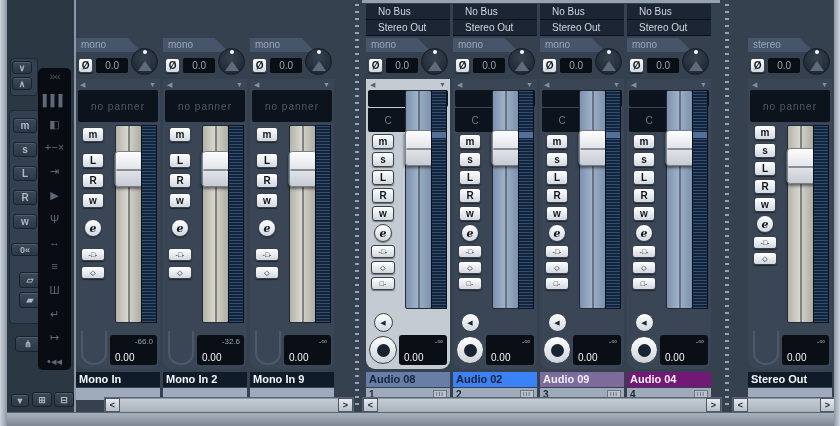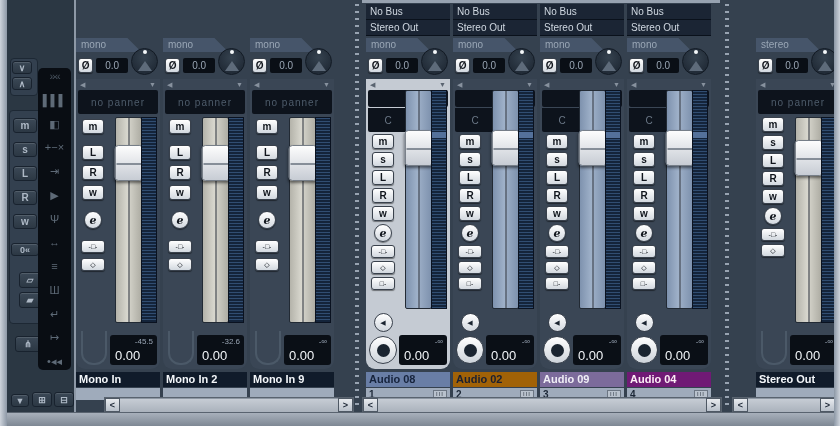--- a/index.html
+++ b/index.html
@@ -29,21 +29,21 @@
     background:#090d13;border-radius:5px;display:flex;flex-direction:column;
     justify-content:space-between;align-items:center;padding:3px 0;z-index:5}
   #common-panel .cicon{color:#5e6a77;font-size:11px;line-height:1;
     text-align:center;white-space:nowrap;cursor:default}
   #common-panel .cicon:first-child{color:#48535f;letter-spacing:-1px}
   
   .area{position:absolute;top:0}
   .striprow{position:absolute;display:flex;gap:3px}
   .strip{width:84px;position:relative}
   .routing{height:15px;background:#1b2534;border-bottom:1px solid #0a111b;
-    color:#cfd7e0;font-size:10px;line-height:15px;padding-left:4px;
+    color:#cfd7e0;font-size:10px;line-height:15px;padding-left:12px;
     white-space:nowrap;overflow:hidden;cursor:default}
   .tab{height:14px;width:72%;margin-top:2px;background:#46556a;color:#9aa7b6;
     font-size:10px;line-height:14px;padding-left:5px;
     clip-path:polygon(0 0,calc(100% - 14px) 0,100% 100%,0 100%);cursor:default}
   .gainrow{height:22px;display:flex;align-items:center;gap:3px;padding:2px 2px 0 2px}
   .btn{display:flex;align-items:center;justify-content:center;
     background:linear-gradient(#ffffff,#d2d8df);border:1px solid #39414c;
     border-radius:3px;font-weight:bold;font-size:10px;color:#10151c;
     box-shadow:0 1px 1px rgba(0,0,0,.45);padding:0;cursor:default;
     font-family:"Liberation Sans",sans-serif}
@@ -58,21 +58,21 @@
   .knob::after{content:"";position:absolute;bottom:3px;left:50%;margin-left:-7px;
     width:0;height:0;border-left:7px solid transparent;border-right:7px solid transparent;
     border-bottom:10px solid #5e6b7a}
   .body{margin-top:3px;height:290px;background:#3a4655;border-radius:0 0 9px 9px;
     position:relative;display:flex;flex-direction:column}
   .body.selected{background:#c5cbd3}
   .arrowsrow{height:10px;display:flex;justify-content:space-between;
     align-items:center;padding:0 4px}
   .arrowsrow .arr{font-size:7px;color:#87919e;line-height:1;cursor:default}
   .body.selected .arrowsrow .arr{color:#5a6470}
-  .nopanner{height:24px;margin:1px 2px;background:#0d131c;border-radius:2px;
+  .nopanner{height:32px;margin:1px 2px;background:#0d131c;border-radius:2px;
     color:#4e5c6b;font-size:10px;letter-spacing:1px;display:flex;
     align-items:center;justify-content:center;cursor:default}
   .panbar{height:17px;margin:1px 2px 0 2px;background:#0d131c;border-radius:2px;
     position:relative;cursor:default}
   .panbar .tick{position:absolute;left:50%;top:2px;margin-left:-1px;
     width:3px;height:11px;background:#52d8ea}
   .cbox{width:40px;height:24px;margin:1px 0 0 2px;background:#0d131c;
     border-radius:0 0 2px 2px;color:#6b7887;font-size:10px;display:flex;
     align-items:center;justify-content:center;cursor:default}
   .mainrow{flex:1;position:relative}
@@ -111,21 +111,21 @@
     background:linear-gradient(#ffffff,#d2d8df);border:1px solid #39414c;
     display:flex;align-items:center;justify-content:center;
     color:#1a2430;font-size:7px;cursor:default}
   .recbtn{width:26px;height:26px;border-radius:50%;
     background:linear-gradient(#ffffff,#cdd3da);border:1px solid #39414c;
     display:flex;align-items:center;justify-content:center;cursor:default}
   .recdot{width:13px;height:13px;border-radius:50%;background:#1a2430}
   .valuebox{flex:1;height:30px;margin-left:2px;background:#0a0f16;border-radius:3px;
     position:relative;cursor:default}
   .valuebox .peak{position:absolute;top:2px;right:4px;font-size:8px;color:#97a3b2}
-  .valuebox .lvl{position:absolute;bottom:2px;left:5px;font-size:13px;color:#f2f5f8}
+  .valuebox .lvl{position:absolute;bottom:2px;left:5px;font-size:10px;color:#f2f5f8}
   .namelabel{height:15px;margin-top:3px;background:#101b2a;color:#f4f7fa;
     font-size:11px;font-weight:bold;line-height:15px;padding-left:3px;
     white-space:nowrap;overflow:hidden;cursor:default}
   .subrow{height:12px;margin-top:1px;background:#9fabbb;display:flex;
     align-items:center;justify-content:space-between;padding:0 3px;cursor:default}
   .subrow .num{font-size:10px;font-weight:bold;color:#1c2736}
   .subrow .grid{font-size:6px;color:#39424d;border:1px solid #6c7683;
     background:#b9c2cd;padding:0 2px;line-height:7px;letter-spacing:1px}
   
   .divider{position:absolute;top:0;width:10px;height:412px}
@@ -216,21 +216,21 @@
           <div class="faderarea" style="top:2px;bottom:2px">
             <div class="track beige">
               <div class="cap" style="top:13%"></div>
             </div>
             <div class="meter"></div>
           </div>
         </div>
         <div class="bottomrow" style="height:40px">
           <div class="ucol"></div>
           <div class="valuebox">
-            <span class="peak">-45.5</span>
+            <span class="peak">-66.0</span>
             <span class="lvl">0.00</span>
           </div>
         </div>
       </div>
       <div class="namelabel">Mono In</div>
       <div class="subrow"></div>
     </div>
 
     <div class="strip">
       <div class="tab">mono</div>
@@ -429,21 +429,21 @@
             <div class="recbtn">
                 <div class="recdot"></div>
               </div>
           </div>
           <div class="valuebox">
             <span class="peak">-∞</span>
             <span class="lvl">0.00</span>
           </div>
         </div>
       </div>
-      <div class="namelabel" style="background:#a16207;color:#1b2030">Audio 02</div>
+      <div class="namelabel" style="background:#3b82f6;color:#1b2030">Audio 02</div>
       <div class="subrow">
         <span class="num">2</span>
         <span class="grid">III</span>
       </div>
     </div>
 
     <div class="strip">
       <div class="routing">No Bus</div>
       <div class="routing">Stereo Out</div>
       <div class="tab">mono</div>
@@ -560,21 +560,21 @@
         <span class="grid">III</span>
       </div>
     </div>
 
   </div>
 </div>
 
 <div class="divider" style="left:722px"></div>
 
 <div class="area" id="output-area" style="left:732px;width:102px">
-  <div class="striprow" style="left:24px;top:36px">
+  <div class="striprow" style="left:16px;top:36px">
 
     <div class="strip">
       <div class="tab">stereo</div>
       <div class="gainrow">
         <button class="btn phase">Ø</button>
         <div class="gainbox">0.0</div>
         <div class="knob"></div>
       </div>
       <div class="body">
         <div class="arrowsrow">

